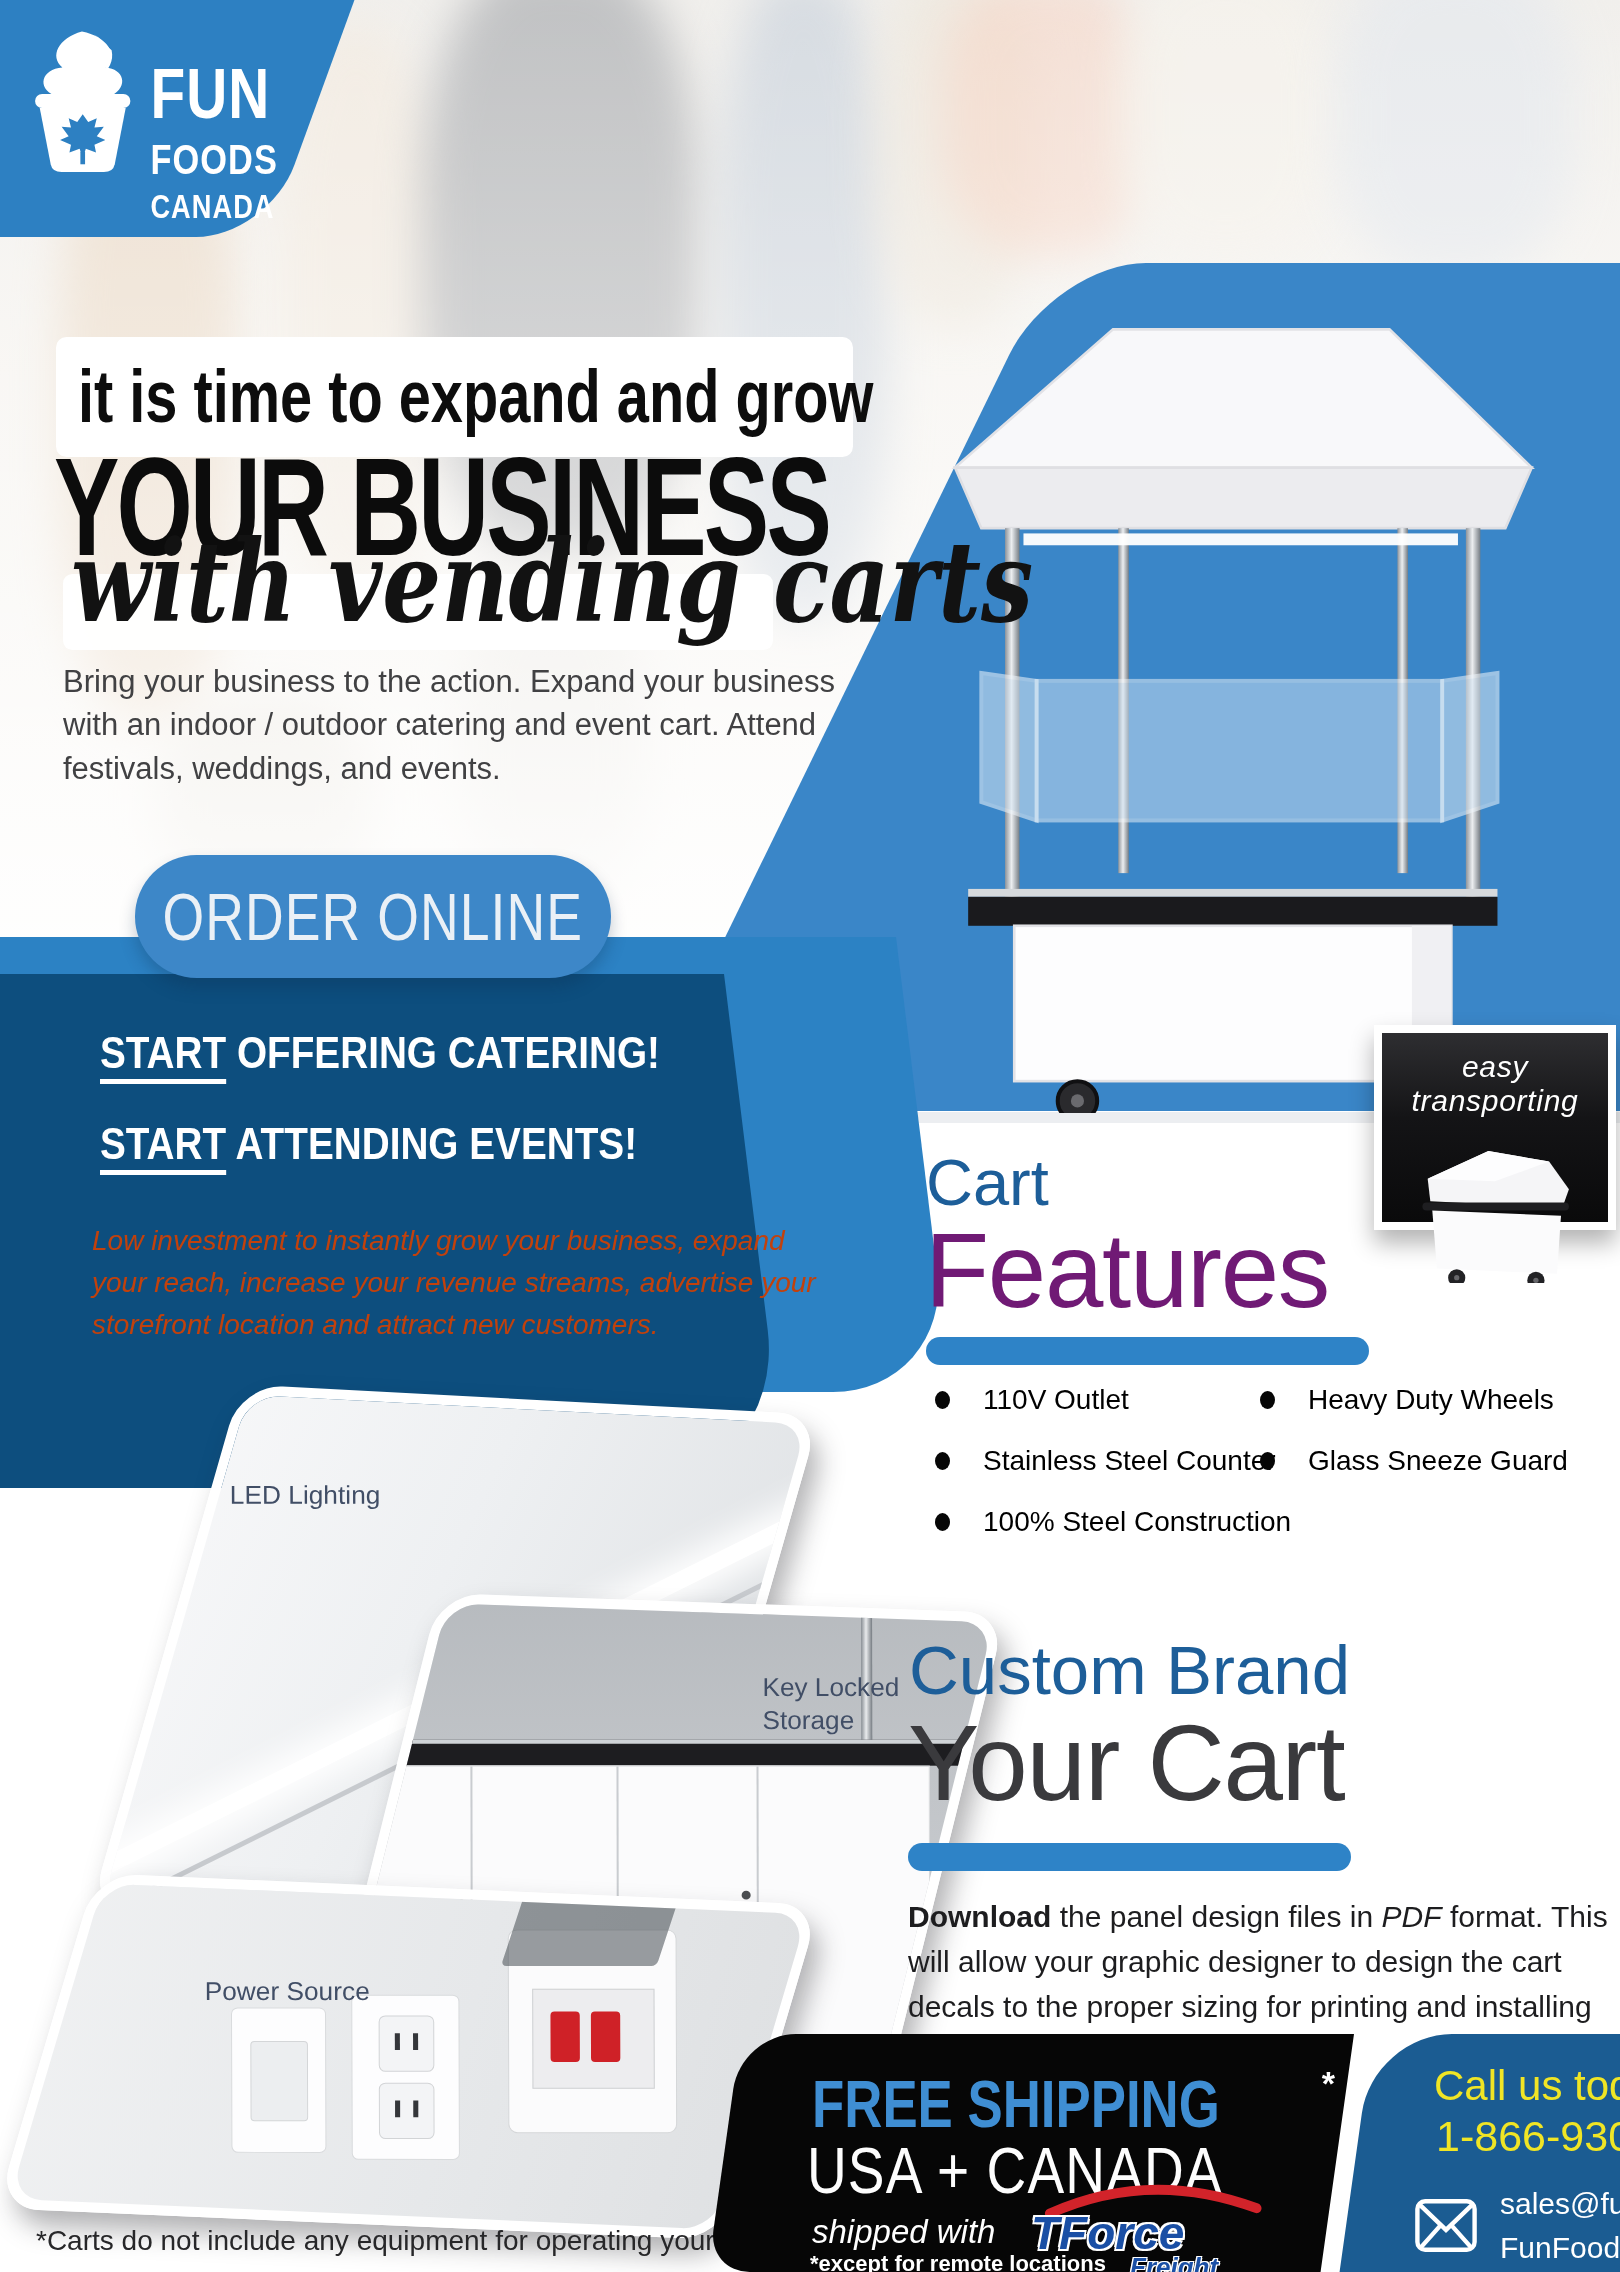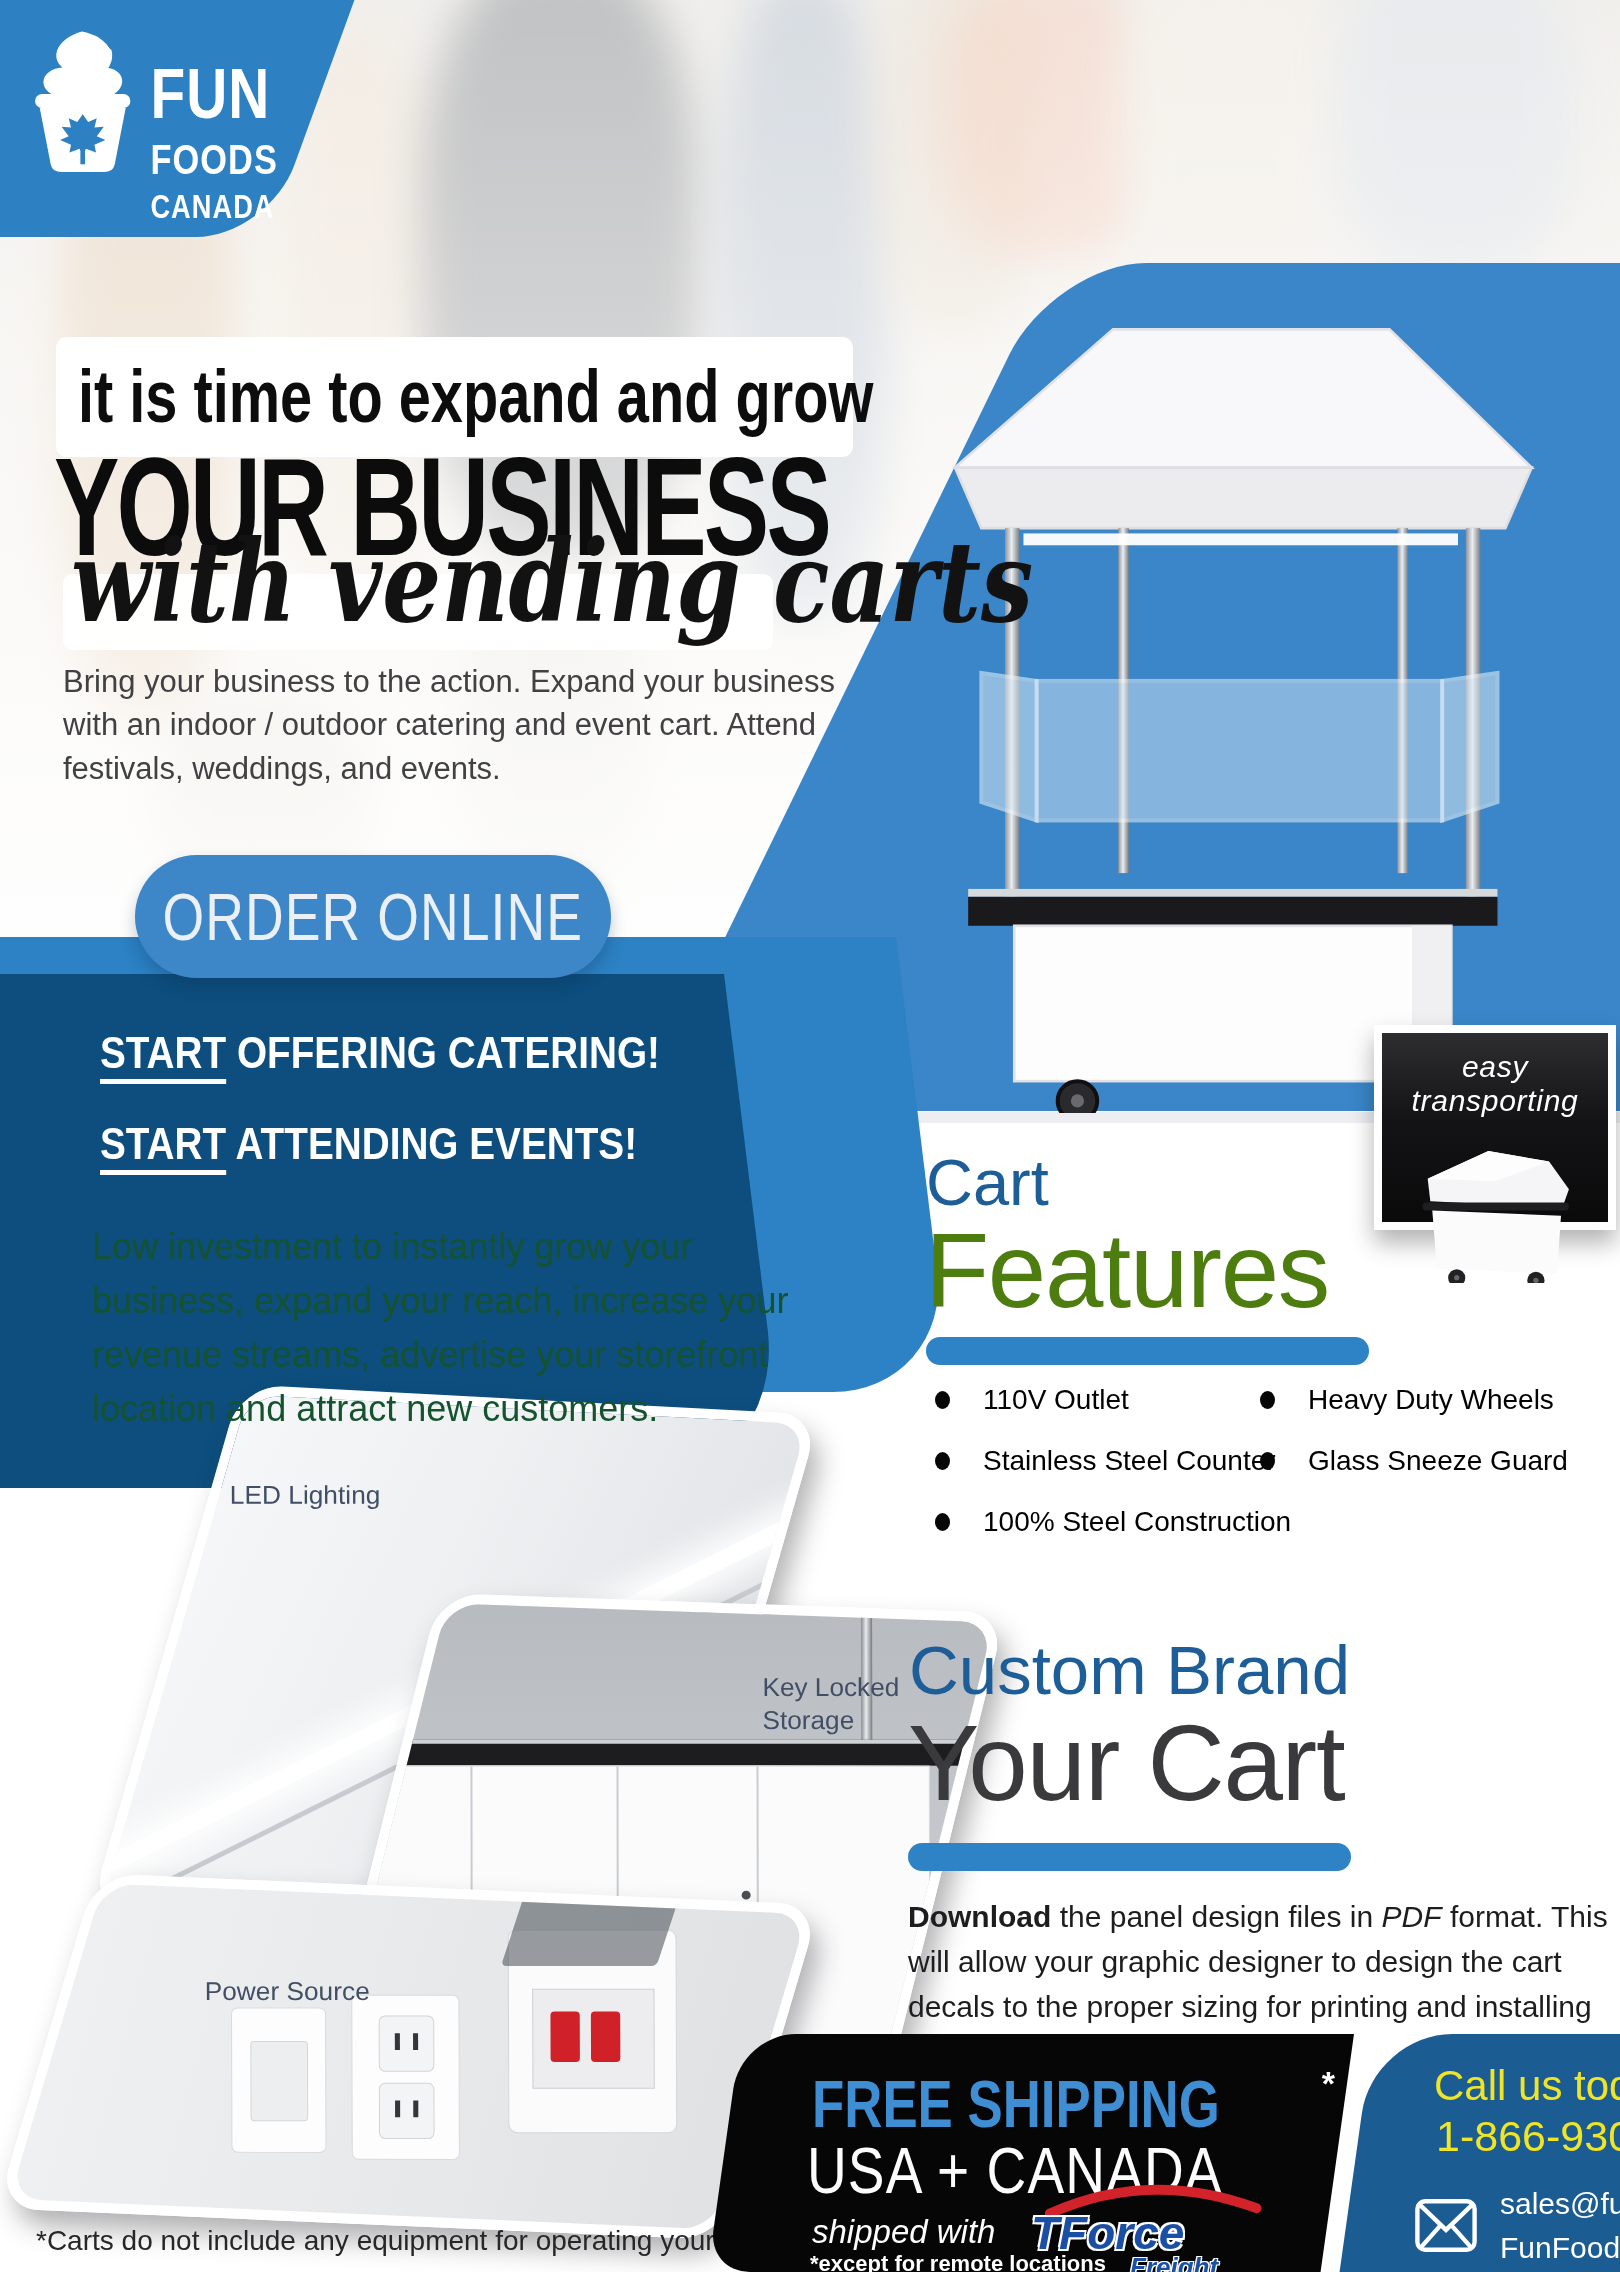--- a/index.html
+++ b/index.html
@@ -47,21 +47,21 @@
 
   .cta{left:135px;top:855px;width:476px;height:123px;border-radius:62px;background:#3d87c8;z-index:7;
        display:flex;align-items:center;justify-content:center;box-shadow:0 9.2px 16px rgba(10,40,70,.25);cursor:pointer;}
   .cta span{font-size:67px;color:#eaf0f6;letter-spacing:1.3px;transform:scaleX(.8);transform-origin:center;white-space:nowrap;display:inline-block;}
 
   
   .promo-h{left:100px;z-index:7;color:#fff;font-size:44px;font-weight:800;white-space:nowrap;}
   .promo-h .cond{transform:scaleX(.88);}
   .promo-h .u{text-decoration:underline;text-decoration-thickness:4.6px;text-underline-offset:10.5px;}
   .ph1{top:1028px;} .ph2{top:1119px;}
-  .promo-p{left:92px;top:1220px;width:744px;z-index:7;font-size:36px;line-height:1.5;color:#14532d;}
+  .promo-p{left:92px;top:1220px;width:744px;z-index:7;font-size:28px;line-height:1.5;color:#c2410c;font-style:italic;}
 
   
   .card{border:10.5px solid #fff;border-radius:42px;overflow:hidden;
         box-shadow:13px 16px 26px rgba(35,35,40,.35);z-index:5;}
   .card-inner{position:absolute;left:-15%;top:-15%;width:130%;height:130%;}
   .card1{left:165px;top:1396px;width:560px;height:514px;transform:rotate(3deg) skewX(-13deg);}
   .card1 .card-inner{transform:rotate(-3deg) skewX(13deg);background:linear-gradient(115deg,#fbfbfc 0%,#eef0f2 45%,#d9dcdf 100%);}
   .led-bar{position:absolute;left:-40px;top:343px;width:856px;height:17px;background:#fff;
            box-shadow:0 0 30px 12px rgba(255,255,255,.95);transform:rotate(-27deg);}
   .led-bar2{position:absolute;left:-40px;top:395px;width:856px;height:5.3px;background:#c7cace;transform:rotate(-27deg);}
@@ -88,21 +88,21 @@
 
   
   .easy{left:1374px;top:1025px;width:242px;height:205px;background:#fff;z-index:6;
         box-shadow:0 13px 22.4px rgba(0,0,0,.3);}
   .easy-in{position:absolute;left:8px;top:8px;right:8px;bottom:8px;
            background:linear-gradient(180deg,#2e2e31 0%,#141416 45%,#0a0a0b 100%);text-align:center;}
   .easy-cap{margin-top:17px;color:#fff;font-style:italic;font-size:30px;letter-spacing:0.7px;}
 
   
   .cf-accent{left:926px;top:1145px;font-size:65px;color:#1d5e99;z-index:6;}
-  .cf-main{left:925px;top:1211px;font-size:105px;color:#4d7c0f;letter-spacing:-1.3px;z-index:6;}
+  .cf-main{left:925px;top:1211px;font-size:105px;color:#701a75;letter-spacing:-1.3px;z-index:6;}
   .bar{height:28px;border-radius:14.5px;background:#2e83c7;z-index:6;}
   .bar1{left:926px;top:1337px;width:443px;}
   .bar2{left:908px;top:1843px;width:443px;}
   .feat{z-index:6;list-style:none;margin:0;padding:0;font-size:28px;color:#000000;}
   .feat li{display:flex;align-items:center;height:61px;}
   .dot{width:15px;height:18px;border-radius:50%;background:#060606;margin-right:33px;flex:0 0 auto;}
   .featL{left:935px;top:1369px;} .featR{left:1260px;top:1369px;}
   .cb-accent{left:909px;top:1631px;font-size:69px;color:#1d5e99;z-index:6;}
   .cb-main{left:908px;top:1701px;font-size:107px;color:#3a3a3d;letter-spacing:-1.3px;z-index:6;}
   .cb-body{left:908px;top:1894px;width:700px;font-size:30px;line-height:1.5;color:#1d1d1f;z-index:6;}

